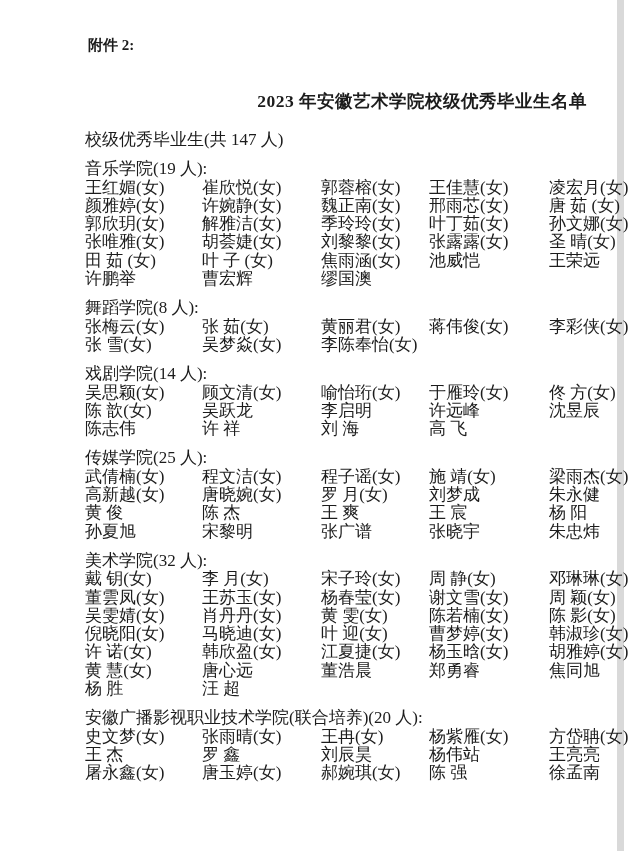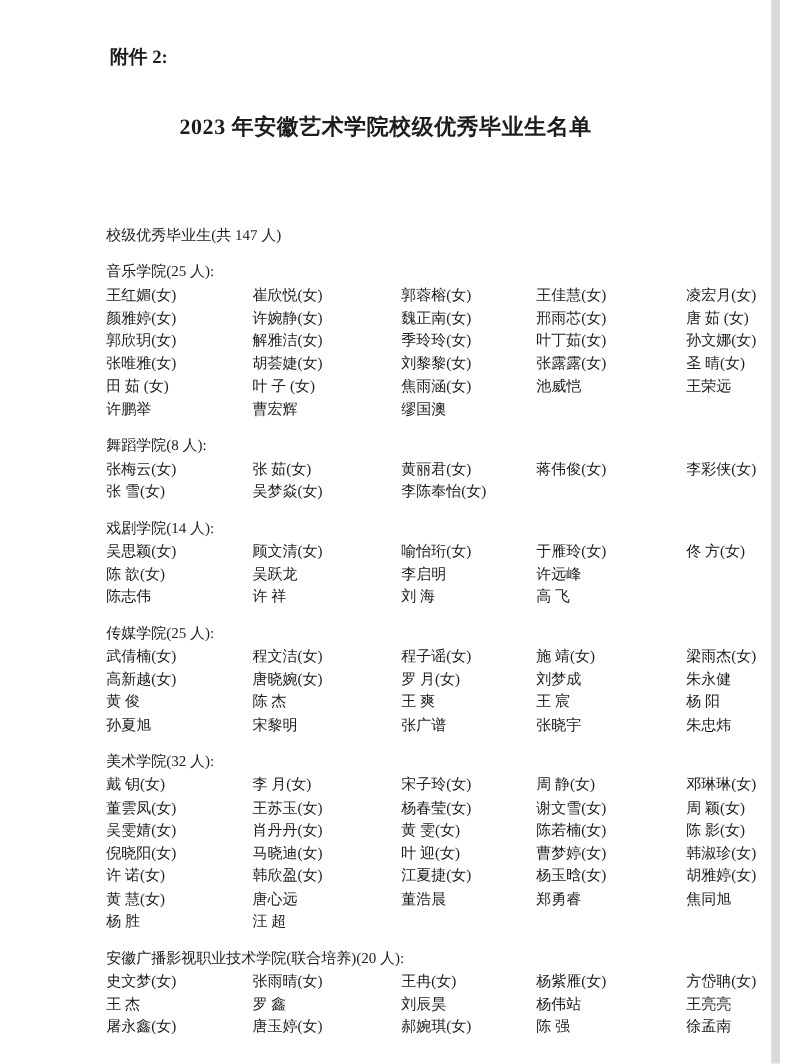--- a/index.html
+++ b/index.html
@@ -29,34 +29,33 @@
     top: 36px;
     font-size: 15px;
     font-weight: bold;
     white-space: pre;
   }
   .doc-title {
     position: absolute;
     left: 30px;
     right: 41px;
     top: 89px;
-    text-align: center;
+    text-align: right;
     font-size: 17.5px;
     font-weight: bold;
     letter-spacing: 0.5px;
     white-space: pre;
   }
   .content {
     position: absolute;
     left: 85px;
     top: 131px;
     width: 510px;
-    font-size: 12px;
+    font-size: 17px;
     line-height: 18.3px;
-    margin-top: 48px;
   }
   .subtitle {
     white-space: pre;
   }
   .section {
     margin-top: 11px;
   }
   .section-heading {
     white-space: pre;
   }
@@ -76,21 +75,21 @@
 <div class="page-edge"></div>
 
 <div class="attachment-label">附件 2:</div>
 
 <div class="doc-title">2023 年安徽艺术学院校级优秀毕业生名单</div>
 
 <div class="content">
   <div class="subtitle">校级优秀毕业生(共 147 人)</div>
   <div>
       <div class="section">
-        <div class="section-heading">音乐学院(25 人):</div>
+        <div class="section-heading">音乐学院(19 人):</div>
         <div class="name-row">
           <span class="graduate-name">王红媚(女)</span>
           <span class="graduate-name">崔欣悦(女)</span>
           <span class="graduate-name">郭蓉榕(女)</span>
           <span class="graduate-name">王佳慧(女)</span>
           <span class="graduate-name">凌宏月(女)</span>
         </div>
         <div class="name-row">
           <span class="graduate-name">颜雅婷(女)</span>
           <span class="graduate-name">许婉静(女)</span>
@@ -147,20 +146,21 @@
           <span class="graduate-name">顾文清(女)</span>
           <span class="graduate-name">喻怡珩(女)</span>
           <span class="graduate-name">于雁玲(女)</span>
           <span class="graduate-name">佟 方(女)</span>
         </div>
         <div class="name-row">
           <span class="graduate-name">陈 歆(女)</span>
           <span class="graduate-name">吴跃龙</span>
           <span class="graduate-name">李启明</span>
           <span class="graduate-name">许远峰</span>
+          <span class="graduate-name">沈昱辰</span>
         </div>
         <div class="name-row">
           <span class="graduate-name">陈志伟</span>
           <span class="graduate-name">许 祥</span>
           <span class="graduate-name">刘 海</span>
           <span class="graduate-name">高 飞</span>
         </div>
       </div>
       <div class="section">
         <div class="section-heading">传媒学院(25 人):</div>

